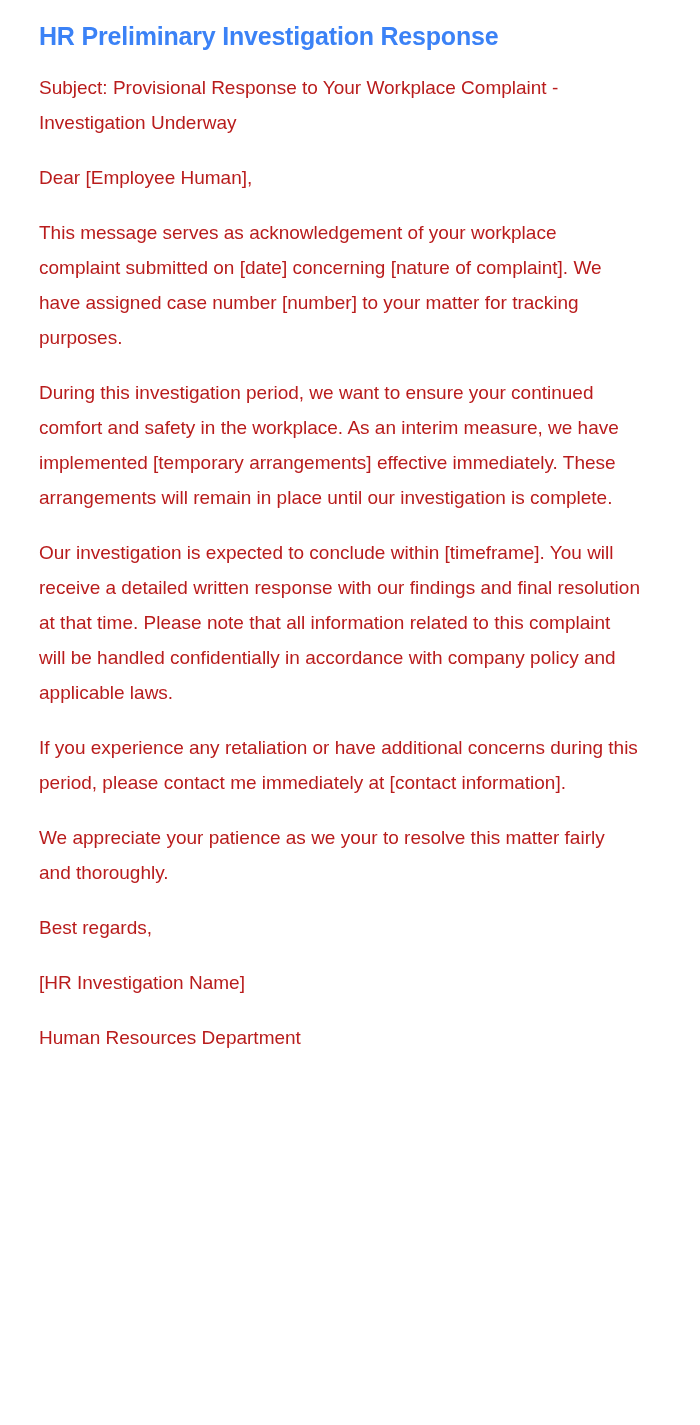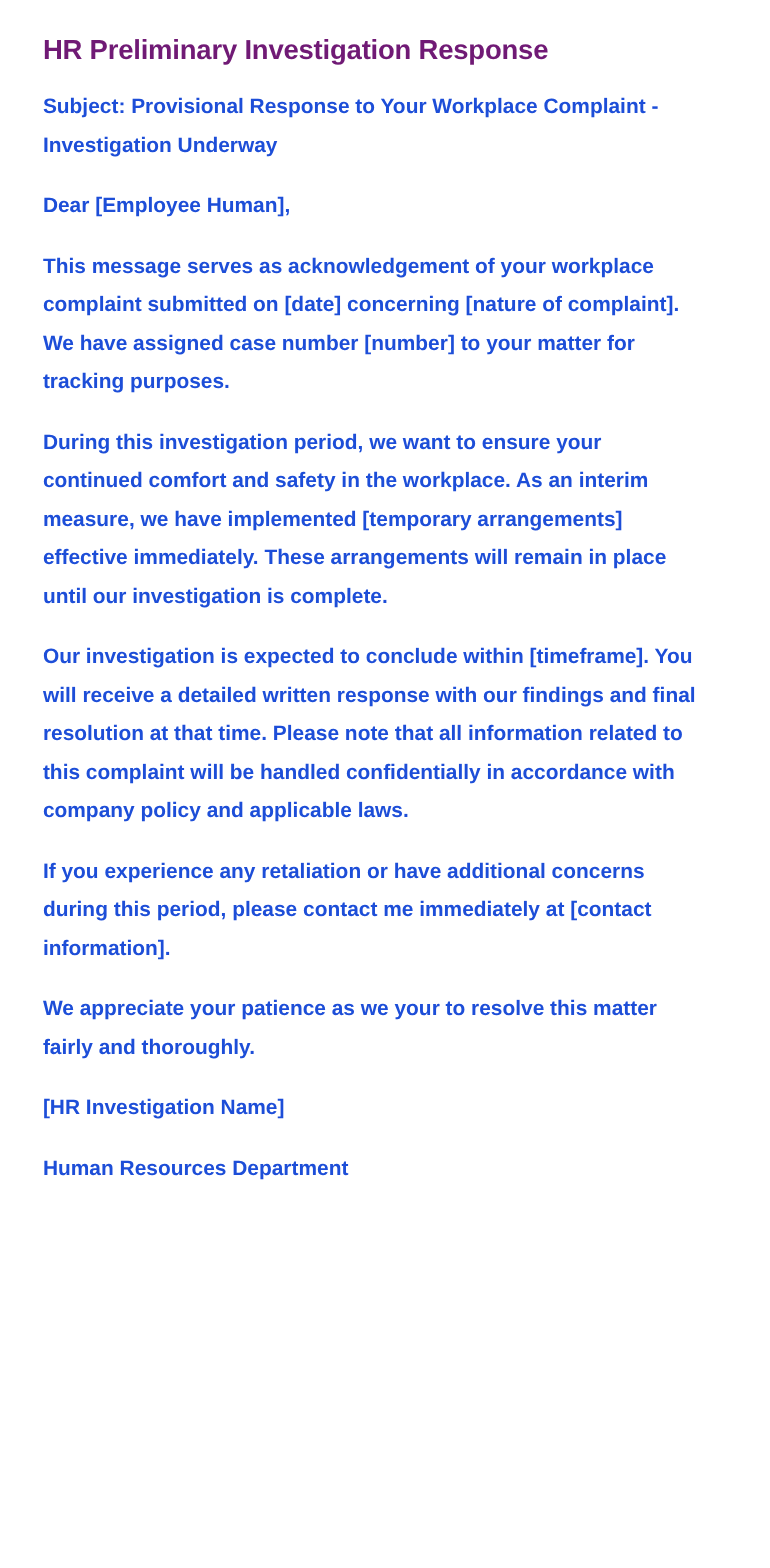--- a/index.html
+++ b/index.html
@@ -15,35 +15,35 @@
     -webkit-font-smoothing: antialiased;
   }
   .page {
     box-sizing: border-box;
     width: 700px;
     min-height: 1425px;
     background: #ffffff;
     padding: 20px 60px 40px 39px;
   }
   .doc-title {
-    margin: 10px 0 18px 0;
+    margin: 0 0 18px 0;
     padding: 0;
     font-size: 25px;
     line-height: 32px;
     font-weight: bold;
     letter-spacing: -0.2px;
-    color: #701a75;
+    color: #3b82f6;
   }
   .para {
     margin: 0 0 20px 0;
     padding: 0;
     font-size: 19px;
     line-height: 35px;
-    font-weight: bold;
-    color: #1d4ed8;
+    font-weight: normal;
+    color: #b91c1c;
     max-width: 601px;
     word-wrap: break-word;
   }
   .para:last-child {
     margin-bottom: 0;
   }
   .para.subject {
     margin-bottom: 20px;
   }
   .para.signoff {
@@ -65,19 +65,20 @@
 
 
   <p class="para">During this investigation period, we want to ensure your continued comfort and safety in the workplace. As an interim measure, we have implemented [temporary arrangements] effective immediately. These arrangements will remain in place until our investigation is complete.</p>
 
   <p class="para">Our investigation is expected to conclude within [timeframe]. You will receive a detailed written response with our findings and final resolution at that time. Please note that all information related to this complaint will be handled confidentially in accordance with company policy and applicable laws.</p>
 
   <p class="para">If you experience any retaliation or have additional concerns during this period, please contact me immediately at [contact information].</p>
 
   <p class="para">We appreciate your patience as we your to resolve this matter fairly and thoroughly.</p>
 
+  <p class="para signoff">Best regards,</p>
 
   <p class="para signoff">[HR Investigation Name]</p>
 
 
   <p class="para signoff">Human Resources Department</p>
 
 </div>
 
 </body></html>

